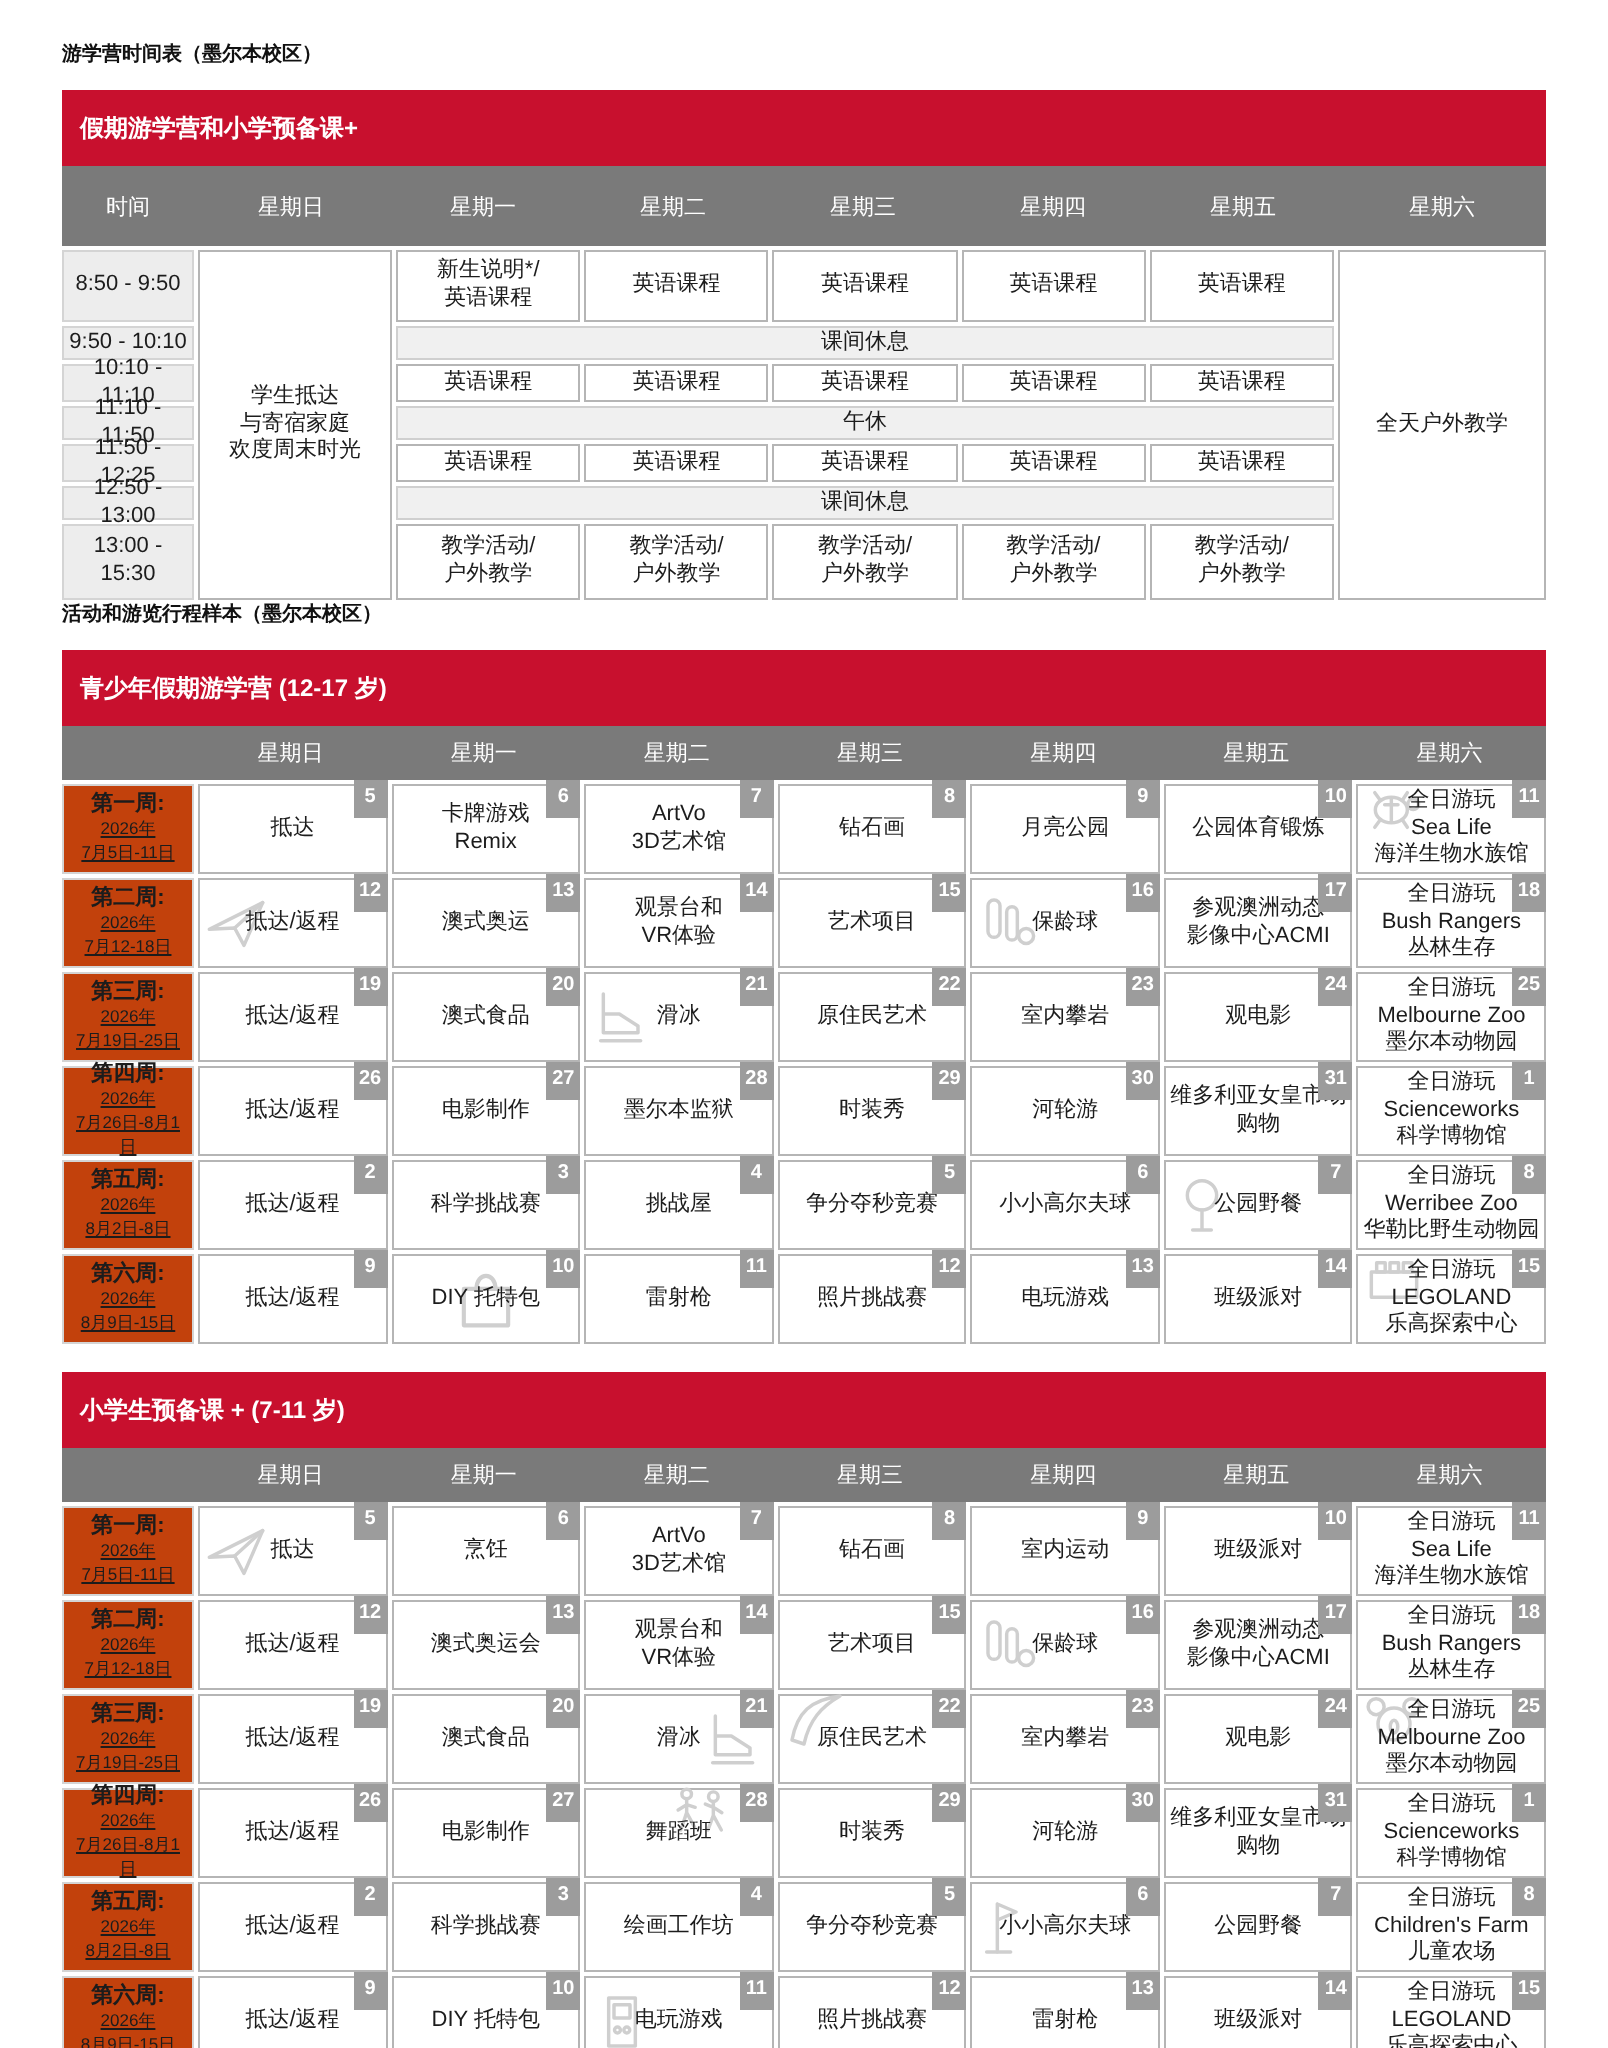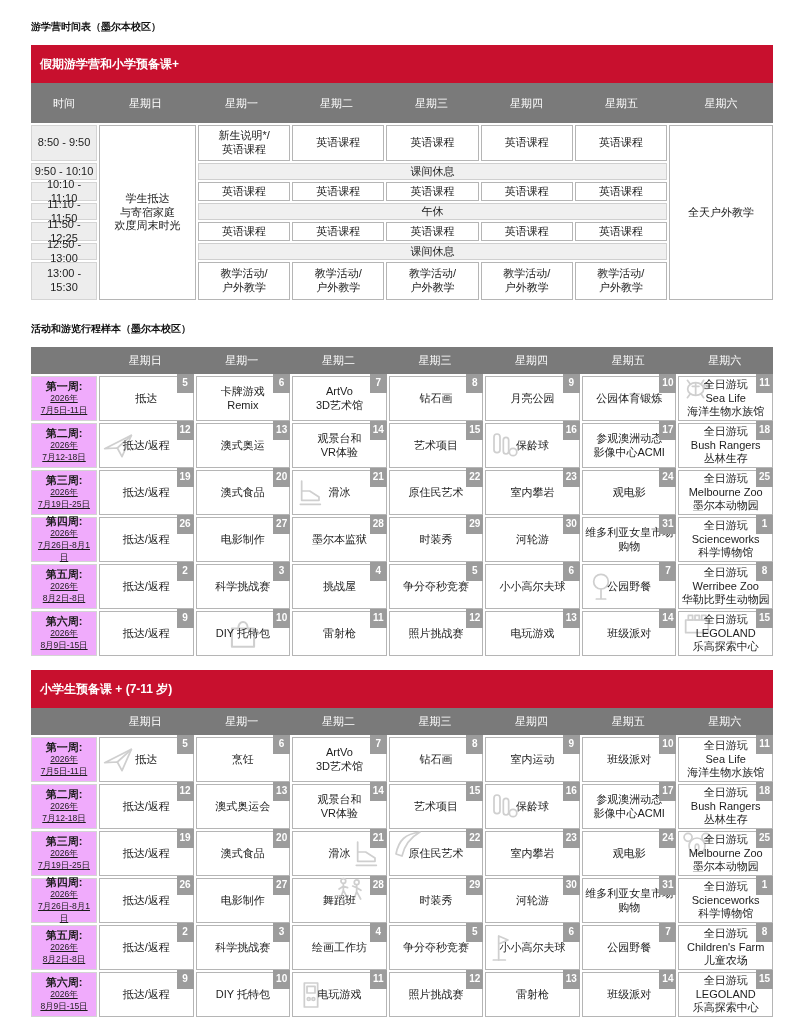--- a/index.html
+++ b/index.html
@@ -1,32 +1,32 @@
 <!DOCTYPE html>
 <html><head>
 <meta charset="utf-8">
 <style>
   html,body{margin:0;padding:0;background:#fff;}
   body{width:804px;height:1024px;font-family:"Liberation Sans","DejaVu Sans",sans-serif;color:#1c1c1c;overflow:hidden;}
   .page{padding:20px 31px 0 31px;}
   h1,h2{font-size:10px;font-weight:bold;margin:0 0 11px 0;color:#111;}
-  h2{margin-top:22px;}
+  h2{}
   .tablebox{width:742px;}
   .banner{height:38px;background:#C8102E;color:#fff;font-size:12px;font-weight:bold;display:flex;align-items:center;padding:0 9px;box-sizing:border-box;}
   .thead{display:grid;background:#7a7a7a;color:#fff;font-size:11px;align-items:center;text-align:center;}
   .thead.tt{grid-template-columns:66px 97px repeat(5,1fr) 104px;height:40px;}
   .thead.camp-head{grid-template-columns:66px repeat(7,1fr);height:27px;}
   .hcell{padding:0 2px;}
   .tbody{display:grid;gap:2px;margin-top:2px;}
   .tt-body{grid-template-columns:66px 97px repeat(5,1fr) 104px;grid-template-rows:36px 17px 19px 17px 19px 17px 38px;}
   .camp-body{grid-template-columns:66px repeat(7,1fr);grid-template-rows:repeat(6,45px);}
   .cell{position:relative;border:1px solid #b5b5b5;background:#fff;display:flex;flex-direction:column;align-items:center;justify-content:center;text-align:center;font-size:11px;line-height:1.25;white-space:pre-line;padding:1px 2px;box-sizing:border-box;}
   .time-cell{background:#ededed;border-color:#d4d4d4;}
   .span-cell{background:#f0f0f0;border-color:#cfcfcf;}
-  .week{background:#f0abfc;border-color:#d4d4d4;}
+  .week{background:#c2410c;border-color:#d4d4d4;}
   .wl{font-weight:bold;font-size:11px;line-height:1.2;}
   .wd{font-size:8.5px;line-height:1.4;text-decoration:underline;}
   .badge{position:absolute;top:-3px;right:-1px;min-width:17px;height:19px;background:#9c9c9c;color:#fff;font-size:10px;font-weight:bold;display:flex;align-items:center;justify-content:center;padding:0 2px;box-sizing:border-box;z-index:2;}
   .txt{position:relative;z-index:1;}
   .icon{position:absolute;left:2px;top:50%;transform:translateY(-50%);width:32px;height:32px;z-index:0;}
   .icon svg{width:100%;height:100%;display:block;}
   .pos-right{left:auto;right:3px;}
   .pos-top{left:auto;right:20px;top:-4px;transform:none;}
   .pos-topleft{left:2px;top:-4px;transform:none;}
   .pos-center{left:50%;top:50%;transform:translate(-50%,-50%);width:38px;height:38px;}
@@ -91,20 +91,21 @@
         <div class="cell" style="grid-area: 1 / 2 / span 7;">学生抵达
 与寄宿家庭
 欢度周末时光</div>
         <div class="cell" style="grid-area: 1 / 8 / span 7;">全天户外教学</div>
       </div>
   </div>
 
   <h2>活动和游览行程样本（墨尔本校区）</h2>
 
   <div class="tablebox camp">
+    <div class="banner">青少年假期游学营 (12-17 岁)</div>
     <div class="thead camp-head">
         <div class="hcell"></div>
         <div class="hcell">星期日</div>
         <div class="hcell">星期一</div>
         <div class="hcell">星期二</div>
         <div class="hcell">星期三</div>
         <div class="hcell">星期四</div>
         <div class="hcell">星期五</div>
         <div class="hcell">星期六</div>
       </div>

